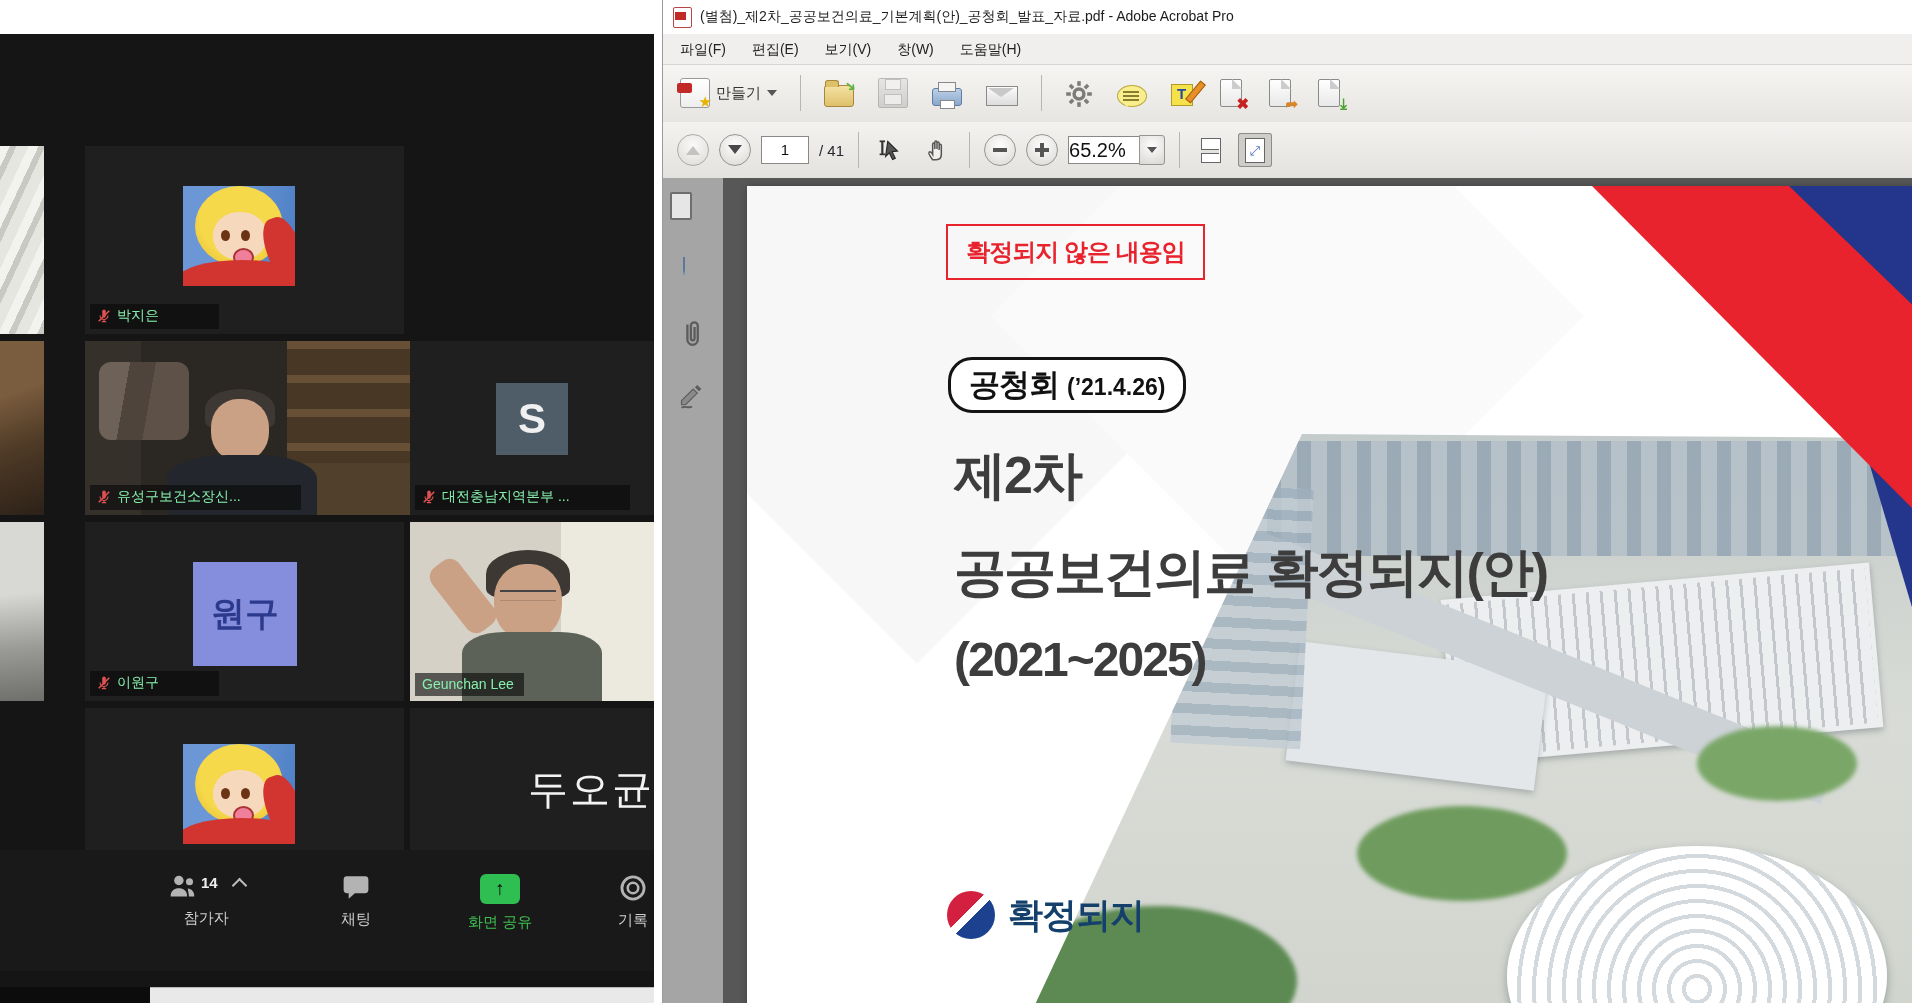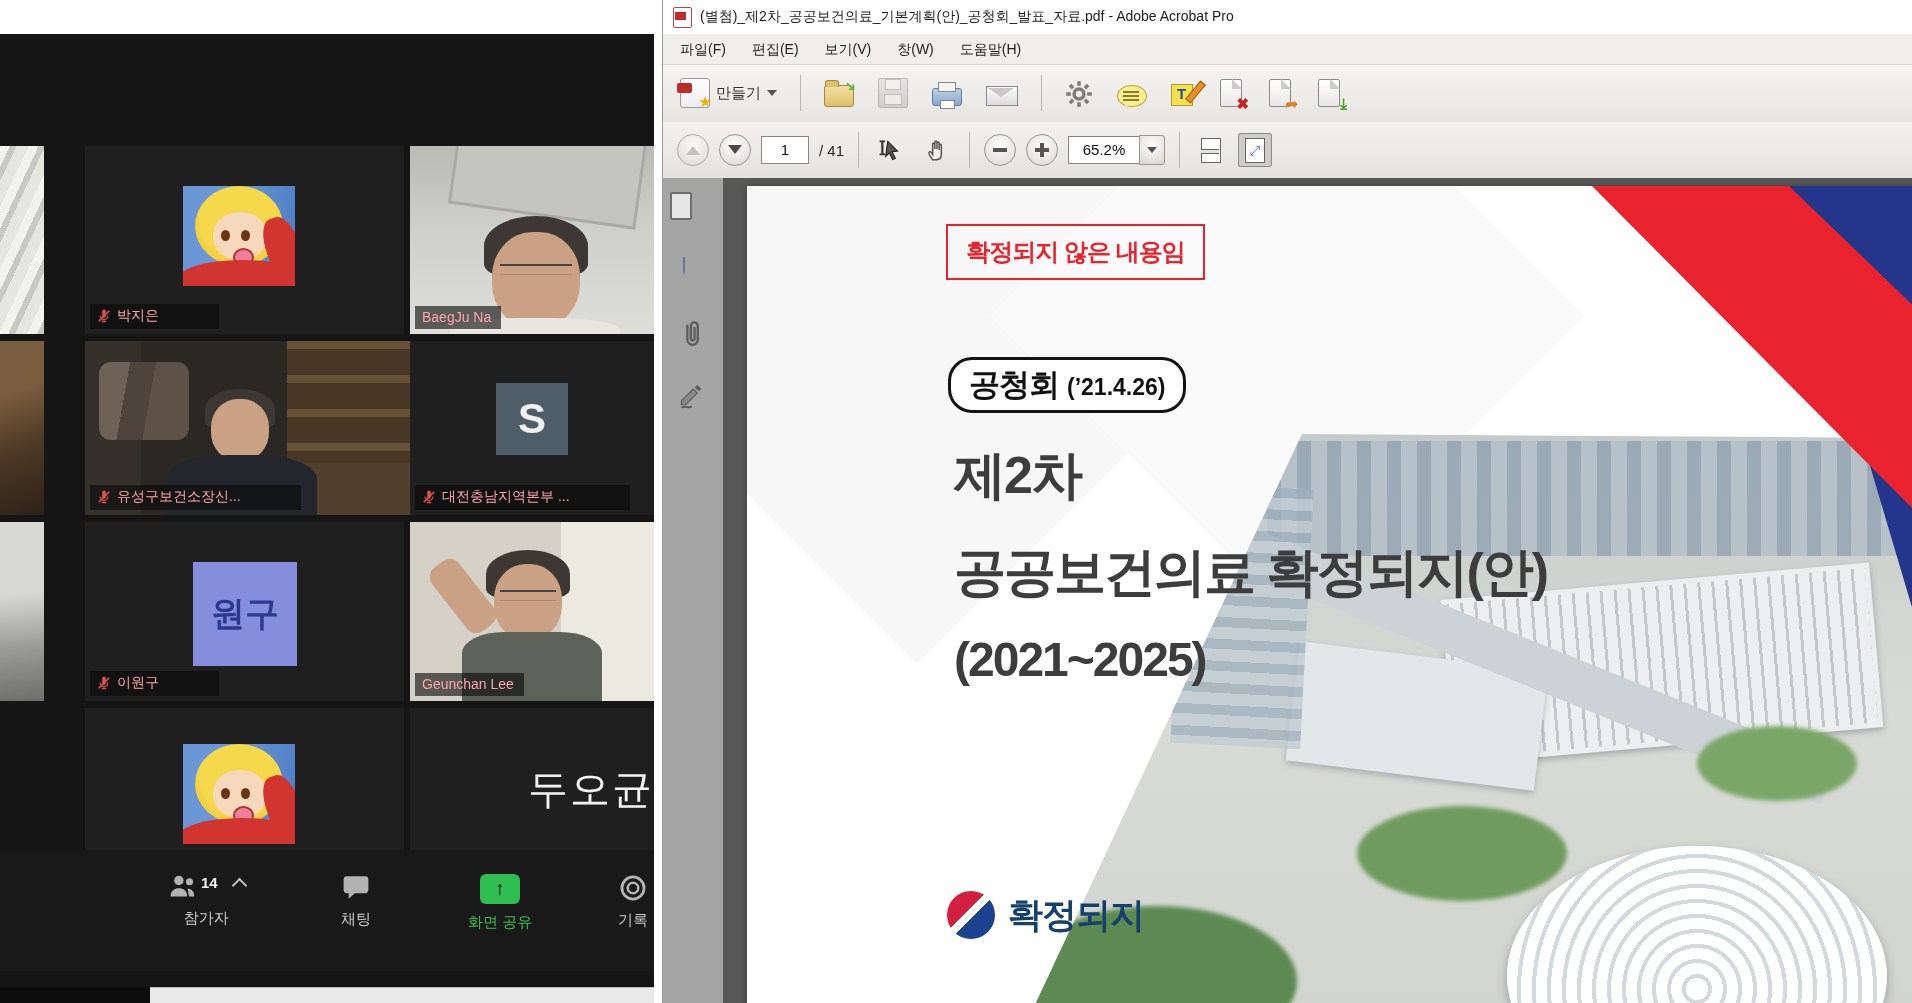--- a/index.html
+++ b/index.html
@@ -2,21 +2,21 @@
 <html><head>
 <meta charset="utf-8">
 <style>
   html,body{margin:0;padding:0;background:#fff;font-family:"Liberation Sans",sans-serif;}
   #screen{position:relative;width:1912px;height:1003px;overflow:hidden;background:#fff;}
   
   #zoomwin{position:absolute;left:0;top:34px;width:654px;height:953px;background:#151515;overflow:hidden;}
   .tile{position:absolute;background:#1f1f1f;overflow:hidden;}
   .tile.active{box-shadow:0 0 0 3px #bdd14c inset;}
   .name-tag{position:absolute;left:5px;bottom:5px;display:inline-flex;align-items:center;gap:6px;
-    background:rgba(10,10,10,.62);color:#fca5a5;font-size:14px;padding:3px 60px 4px 7px;max-width:88%;
+    background:rgba(10,10,10,.62);color:#86efac;font-size:14px;padding:3px 60px 4px 7px;max-width:88%;
     white-space:nowrap;overflow:hidden;}
   .name-tag.short{padding-right:10px;}
   .big-name{position:absolute;left:0;right:0;top:50%;transform:translateY(-62%);text-align:right;
     color:#f2f2f2;font-size:40px;letter-spacing:2px;}
   .sq-avatar{position:absolute;display:flex;align-items:center;justify-content:center;font-weight:bold;}
   
   .anime{position:absolute;width:112px;height:100px;background:linear-gradient(100deg,#6b97d6 0 34%,#4d7ec4 100%);overflow:hidden;}
   .anime .hair{position:absolute;left:12px;top:0px;width:88px;height:80px;border-radius:50%;
     background:radial-gradient(circle at 50% 40%,#f6d84b 0 60%,#e5b52d 100%);}
   .anime .face{position:absolute;left:30px;top:26px;width:54px;height:48px;border-radius:48%;background:#f6d9bd;}
@@ -83,21 +83,21 @@
   
   #acb-nav{position:absolute;left:0;top:122px;right:0;height:56px;background:linear-gradient(#f3f2f0,#e4e2de);
     border-bottom:1px solid #8e8c88;display:flex;align-items:center;gap:10px;padding-left:14px;}
   .circ{width:30px;height:30px;border-radius:50%;border:1px solid #979591;background:radial-gradient(circle at 50% 35%,#fefefe,#d9d7d3);
     display:flex;align-items:center;justify-content:center;cursor:pointer;}
   .arr-up{width:0;height:0;border:7px solid transparent;border-bottom:9px solid #b9b7b3;margin-top:-6px;}
   .arr-up::after{content:"";}
   .arr-down{width:0;height:0;border:7px solid transparent;border-top:9px solid #4a4a4a;margin-bottom:-6px;}
   .pagebox{width:46px;height:26px;background:#fff;border:1px solid #8a8884;font-size:15px;color:#111;text-align:center;line-height:26px;}
   .fraction{font-size:15px;color:#26262e;}
-  .zoombox{width:70px;height:26px;background:#fff;border:1px solid #8a8884;border-right:none;font-size:15px;color:#111;text-align:center;line-height:26px;}
+  .zoombox{width:70px;height:26px;background:#fff;border:1px solid #8a8884;border-right:none;font-size:20px;color:#111;line-height:26px;}
   .zoomdd{width:24px;height:28px;border:1px solid #979591;background:radial-gradient(circle at 50% 35%,#fdfdfd,#d9d7d3);
     display:flex;align-items:center;justify-content:center;border-radius:0 3px 3px 0;cursor:pointer;}
   .minus-g{width:14px;height:4px;background:#555;}
   .plus-g{position:relative;width:14px;height:4px;background:#555;}
   .plus-g::after{content:"";position:absolute;left:5px;top:-5px;width:4px;height:14px;background:#555;}
   .viewbtn{width:34px;height:34px;display:flex;align-items:center;justify-content:center;border-radius:3px;cursor:pointer;}
   .viewbtn.pressed{background:#cfcdc9;box-shadow:0 0 0 1px #8e8c88 inset;}
   .mini-page{position:relative;width:18px;height:23px;background:#fff;border:1px solid #666;}
   .mini-page.split::after{content:"";position:absolute;left:-1px;top:10px;width:18px;height:3px;background:#e4e2de;border-top:1px solid #666;border-bottom:1px solid #666;}
   .mini-page .fit{position:absolute;inset:2px;color:#4a6fc0;font-size:13px;line-height:19px;text-align:center;}
@@ -175,32 +175,20 @@
       <div class="name-tag">
         <svg width="14" height="14" viewBox="0 0 16 16">
             <path d="M6 2.5a2 2 0 0 1 4 0V8a2 2 0 0 1-4 0z" fill="#e05252"></path>
             <path d="M3.5 7.5a4.5 4.5 0 0 0 9 0M8 12v2.5M5.5 14.5h5" stroke="#e05252" fill="none" stroke-width="1.3"></path>
             <path d="M2 14L14 2" stroke="#e05252" stroke-width="1.8"></path>
           </svg>
         <span>박지은</span>
       </div>
     </div>
 
-    <div class="tile active" style="left:410px;top:112px;width:244px;height:188px;">
-      <div class="scene sc-baegju">
-        <div class="panel-line"></div>
-        <div class="hair-cap" style="left:74px;top:70px;width:104px;height:60px;"></div>
-        <div class="face" style="left:82px;top:86px;width:88px;height:96px;"></div>
-        <div class="glasses" style="left:90px;top:118px;width:72px;"></div>
-        <div class="shoulders" style="left:40px;top:172px;width:170px;height:30px;background:#e8e6e2;"></div>
-      </div>
-      <div class="name-tag short">
-        <span>BaegJu Na</span>
-      </div>
-    </div>
 
     <div class="tile pt2" style="left:0;top:307px;width:44px;height:174px;"></div>
 
     <div class="tile" style="left:85px;top:307px;width:319px;height:174px;padding-left:29px;">
       <div class="scene sc-yuseong">
         <div class="shelf"></div>
           <div class="clothes"></div>
         <div class="hair-cap" style="left:120px;top:48px;width:70px;height:40px;"></div>
         <div class="face" style="left:126px;top:58px;width:58px;height:62px;"></div>
         <div class="shoulders" style="left:82px;top:114px;width:150px;height:60px;background:#23262c;"></div>

